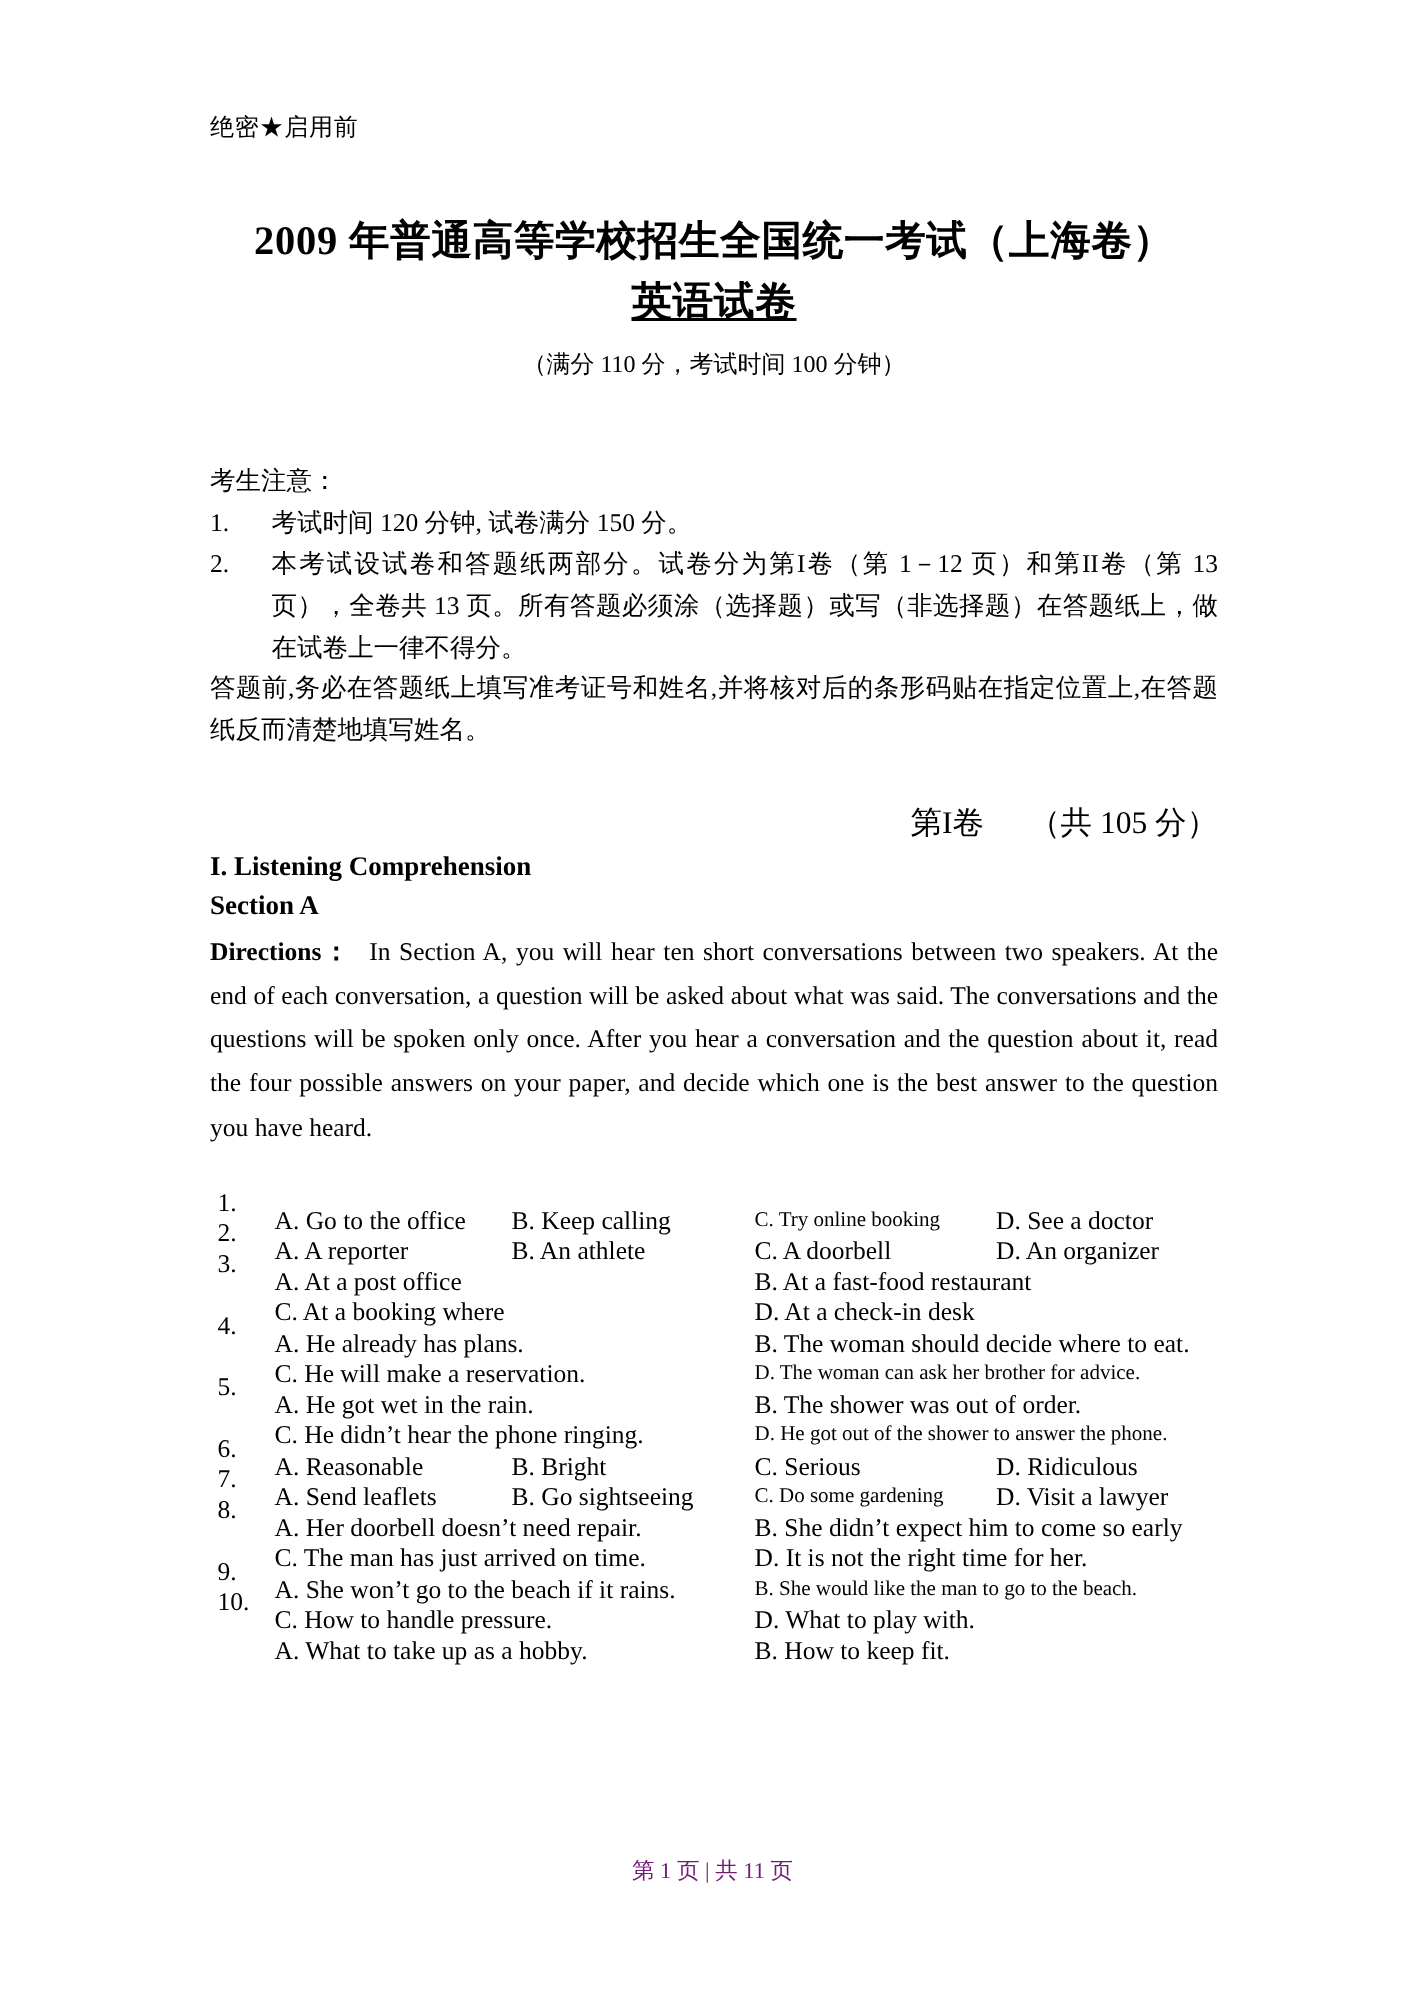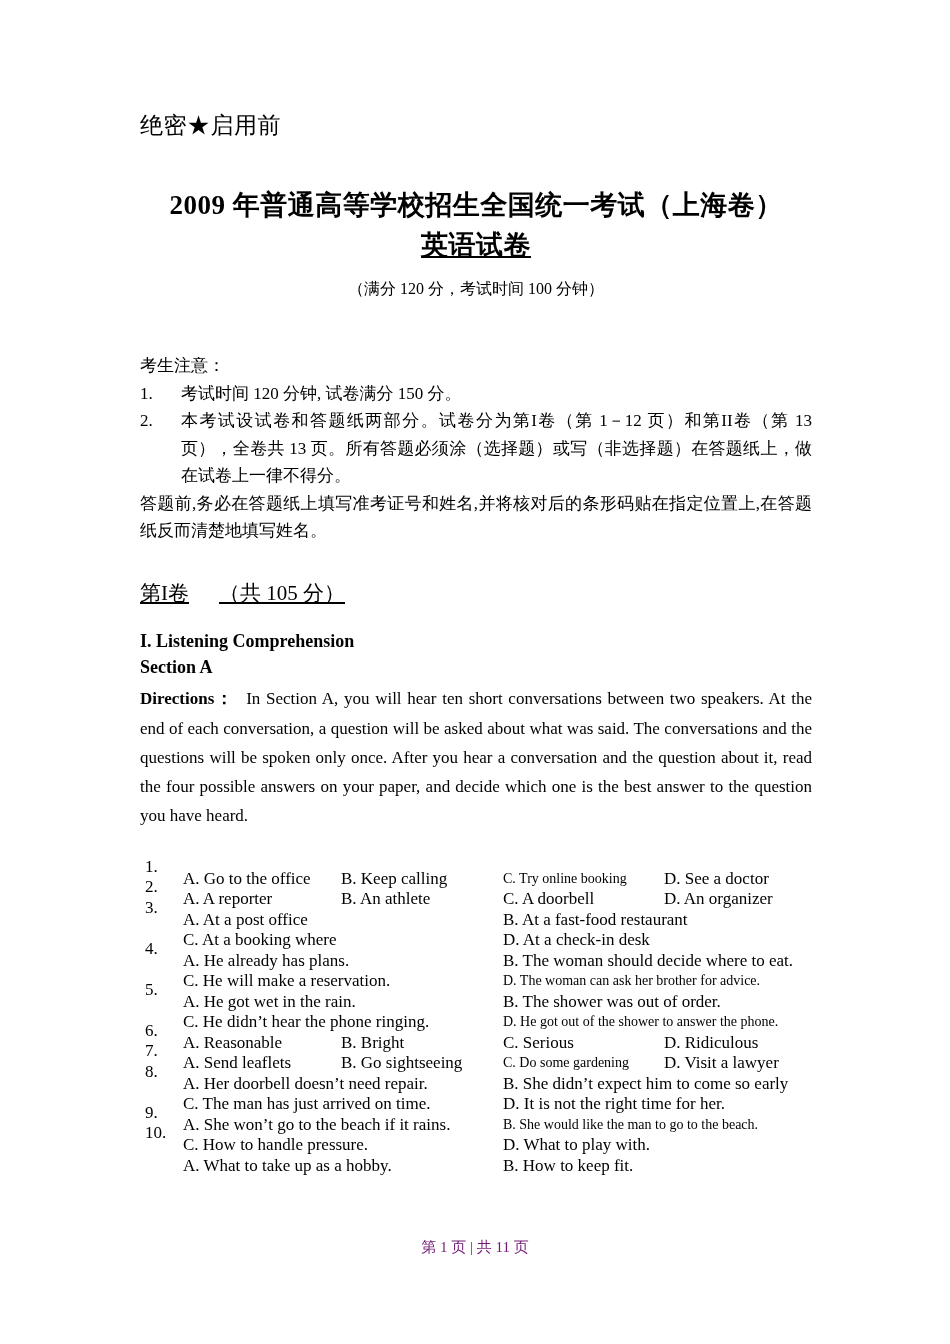--- a/index.html
+++ b/index.html
@@ -26,22 +26,22 @@
   
   .col {
     position: absolute;
     left: 140px;
     top: 0;
     width: 672px;
   }
 
   
   .secret {
-    margin-top: 112px;
-    font-size: 23px;
+    margin-top: 76px;
+    font-size: 16px;
     line-height: 1.25;
     letter-spacing: 0.5px;
   }
 
   
   .title-main {
     margin-top: 44px;
     text-align: center;
     font-size: 27px;
     font-weight: bold;
@@ -84,30 +84,28 @@
     top: 0;
   }
   .notice-tail {
     text-align: justify;
     text-justify: inter-ideograph;
   }
 
   
   .vol {
     margin-top: 34px;
-    text-align: left;
+    text-align: right;
     font-size: 21px;
     line-height: 1.4;
-    text-decoration: underline;
   }
   .vol .gap { display: inline-block; width: 30px; }
 
   
   .h-part {
-    margin-top: 20px;
     font-size: 18px;
     font-weight: bold;
     line-height: 1.45;
   }
   .h-section {
     font-size: 18px;
     font-weight: bold;
     line-height: 1.45;
   }
 
@@ -177,21 +175,21 @@
 </head>
 <body>
 
 <div class="page">
   <div class="col">
 
     <div class="secret">绝密★启用前</div>
 
     <div class="title-main">2009 年普通高等学校招生全国统一考试（上海卷）</div>
     <div class="title-sub">英语试卷</div>
-    <div class="title-note">（满分 120 分，考试时间 100 分钟）</div>
+    <div class="title-note">（满分 110 分，考试时间 100 分钟）</div>
 
     <div class="notice">
       <div class="notice-head">考生注意：</div>
       <div class="notice-item">
         <span class="num">1.</span>
         <span>考试时间 120 分钟, 试卷满分 150 分。</span>
       </div>
       <div class="notice-item">
         <span class="num">2.</span>
         <span>本考试设试卷和答题纸两部分。试卷分为第I卷（第 1－12 页）和第II卷（第 13 页），全卷共 13 页。所有答题必须涂（选择题）或写（非选择题）在答题纸上，做在试卷上一律不得分。</span>

